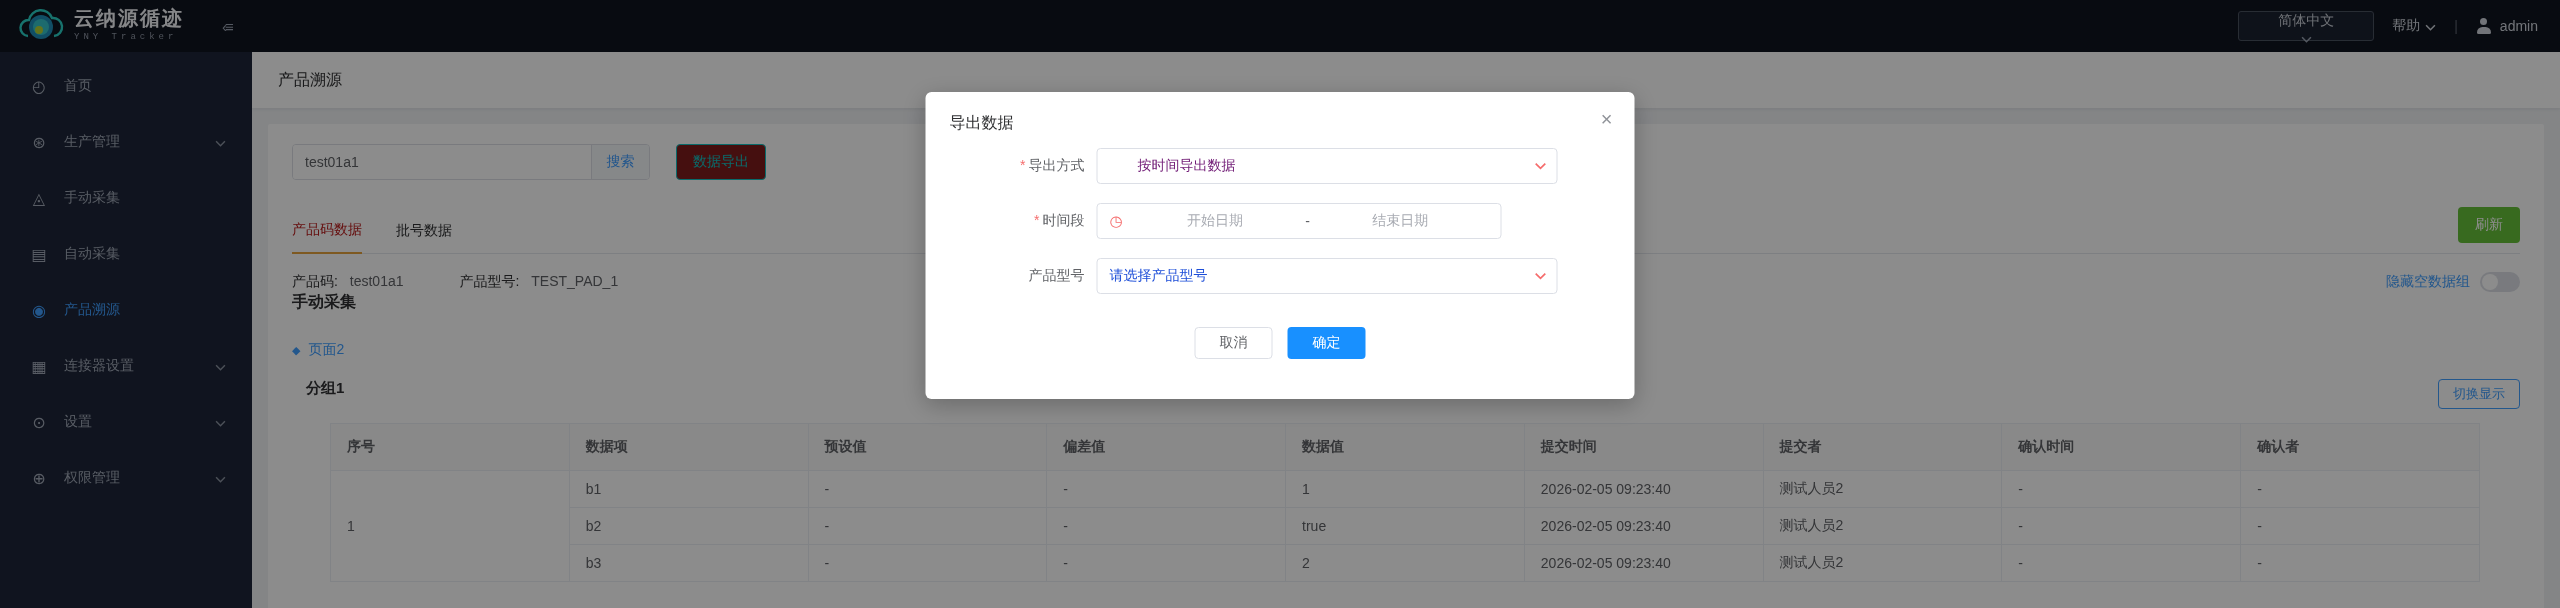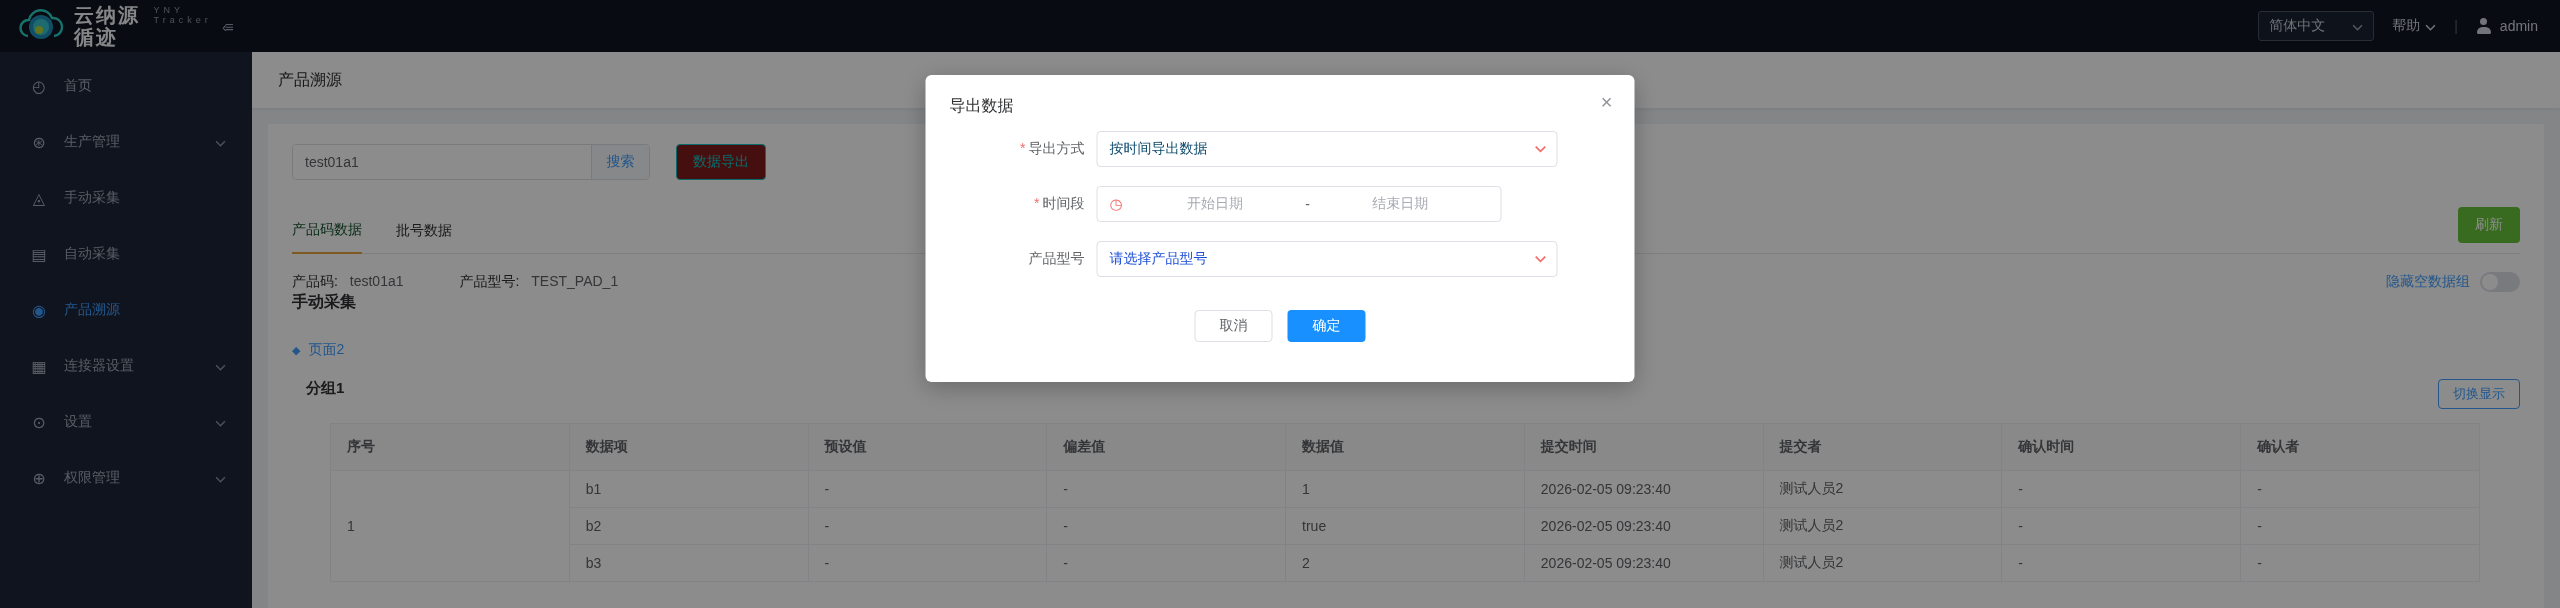--- a/index.html
+++ b/index.html
@@ -3,26 +3,26 @@
 <meta charset="utf-8">
 <style>
   * { box-sizing: border-box; margin: 0; padding: 0; }
   html,body { width:2560px; height:608px; overflow:hidden; }
   body { font-family:"Liberation Sans","DejaVu Sans",sans-serif; background:#f0f2f5; position:relative; font-size:14px; }
 
   
   .topbar { position:absolute; top:0; left:0; right:0; height:52px; background:#10151f; display:flex; align-items:center; z-index:5; }
   .logo-wrap { width:222px; display:flex; align-items:center; padding-left:18px; gap:10px; }
   .logo-icon { width:46px; height:40px; flex:none; }
-  .logo-texts { display:flex; flex-direction:row; line-height:1.1; }
+  .logo-texts { display:flex; flex-direction:column; line-height:1.1;font-family:Liberation Mono, monospace; }
   .logo-title { color:#f2f4f8; font-size:20px; font-weight:bold; letter-spacing:2px; }
   .logo-sub { color:#8e96a5; font-size:9px; letter-spacing:4px; margin-top:2px; }
   .collapse-icon { color:#9aa3b2; font-size:15px; cursor:pointer; width:30px; letter-spacing:-2px; }
   .topbar-right { margin-left:auto; display:flex; align-items:center; gap:18px; padding-right:22px; color:#cfd4dd; }
-  .lang-select { width:116px; height:30px; border:1px solid #4a5260; border-radius:3px; background:#1b2230; display:flex; align-items:center; justify-content:space-between; padding:0 10px; color:#c6cbd4; cursor:pointer; }
+  .lang-select { width:136px; height:30px; border:1px solid #4a5260; border-radius:3px; background:#1b2230; display:flex; align-items:center; justify-content:space-between; padding:0 10px; color:#c6cbd4; cursor:pointer;flex-direction:column; }
   .help-link { display:flex; align-items:center; gap:5px; cursor:pointer; }
   .top-divider { color:#5a6170; }
   .user-wrap { display:flex; align-items:flex-end; gap:8px; cursor:pointer; }
   .user-icon { width:16px; height:16px; position:relative; }
   .user-icon::before { content:""; position:absolute; left:4.5px; top:0; width:7px; height:7px; border-radius:50%; background:#cfd4dd; }
   .user-icon::after { content:""; position:absolute; left:1px; bottom:0; width:14px; height:7px; border-radius:7px 7px 2px 2px; background:#cfd4dd; }
   .chev { display:inline-block; }
 
   
   .sidebar { position:absolute; top:52px; left:0; bottom:0; width:252px; background:#1e2639; padding-top:14px; z-index:5; }
@@ -40,21 +40,21 @@
   .card { background:#ffffff; border-radius:2px; height:1000px; padding:20px 24px; }
 
   .search-row { display:flex; align-items:center; gap:26px; margin-bottom:28px; }
   .search-group { width:358px; height:36px; border:1px solid #dcdfe6; border-radius:4px; display:flex; overflow:hidden; background:#fff; }
   .search-group input { flex:1; border:none; outline:none; padding:0 12px; font-size:14px; color:#606266; font-family:inherit; }
   .search-btn { width:58px; background:#f5f7fa; border-left:1px solid #dcdfe6; color:#409eff; display:flex; align-items:center; justify-content:center; cursor:pointer; font-size:14px; }
   .export-btn { height:36px; padding:0 16px; border:1px solid #13c2c2; color:#13c2c2; background:#7f1d1d; border-radius:4px; font-size:14px; cursor:pointer; font-family:inherit; }
 
   .tabs-row { display:flex; align-items:flex-end; gap:34px; border-bottom:1px solid #e4e7ed; position:relative; margin-bottom:18px; height:46px; }
   .tab { font-size:14px; padding-bottom:13px; cursor:pointer; color:#303133; }
-  .tab.active { color:#14532d; border-bottom:2px solid #e6a23c; margin-bottom:-1px; }
+  .tab.active { color:#b91c1c; border-bottom:2px solid #e6a23c; margin-bottom:-1px; }
   .refresh-btn { position:absolute; right:0; bottom:10px; height:36px; width:62px; background:#67c23a; color:#fff; border:none; border-radius:4px; font-size:14px; cursor:pointer; font-family:inherit; }
 
   .info-row { display:flex; align-items:center; }
   .info-pair { margin-right:56px; font-size:14px; }
   .info-label { color:#303133; margin-right:8px; }
   .info-value { color:#606266; }
   .hide-empty { margin-left:auto; display:flex; align-items:center; gap:10px; }
   .hide-empty-label { color:#409eff; font-size:14px; }
   .switch { width:40px; height:20px; border-radius:10px; background:#dcdfe6; position:relative; cursor:pointer; }
   .switch .knob { position:absolute; left:2px; top:2px; width:16px; height:16px; border-radius:50%; background:#fff; }
@@ -68,29 +68,29 @@
   .toggle-display-btn { margin-left:auto; height:30px; padding:0 14px; background:#fff; border:1px solid #409eff; color:#409eff; border-radius:4px; font-size:13px; cursor:pointer; font-family:inherit; }
 
   .data-table { margin-left:38px; width:calc(100% - 78px); border-collapse:collapse; table-layout:fixed; }
   .data-table th, .data-table td { border:1px solid #ebeef5; text-align:left; padding:0 16px; font-size:14px; }
   .data-table th { height:47px; background:#fafafa; color:#606266; font-weight:bold; }
   .data-table td { height:37px; color:#606266; font-weight:normal; }
   .serial-cell { vertical-align:middle; }
 
   
   .overlay { position:fixed; inset:0; background:rgba(0,0,0,0.45); z-index:50; }
-  .modal { position:fixed; left:50%; transform:translateX(-50%); top:75px; width:709px; height:307px; background:#fff; border-radius:6px; box-shadow:0 6px 24px rgba(0,0,0,.25); z-index:60; }
+  .modal { position:fixed; left:50%; transform:translateX(-50%); top:92px; width:709px; height:307px; background:#fff; border-radius:6px; box-shadow:0 6px 24px rgba(0,0,0,.25); z-index:60; }
   .modal-header { padding:21px 24px 14px 24px; position:relative; }
   .modal-title { font-size:16px; color:#303133; }
   .modal-close { position:absolute; right:22px; top:16px; font-size:20px; color:#909399; cursor:pointer; }
   .form-row { display:flex; align-items:center; margin-bottom:19px; height:36px; }
   .form-label { width:171px; text-align:right; padding-right:12px; font-size:14px; color:#606266; flex:none; }
   .required-star { color:#f56c6c; margin-right:3px; }
   .sel { height:36px; border:1px solid #dcdfe6; border-radius:4px; display:flex; align-items:center; padding:0 30px 0 12px; position:relative; cursor:pointer; background:#fff; }
-  .sel-value { font-size:14px; color:#0c4a6e; }
+  .sel-value { font-size:14px; color:#701a75;margin-left:28px; }
   .sel-placeholder { font-size:14px; color:#1d4ed8; }
   .sel .sel-chev { position:absolute; right:10px; color:#f56c6c; display:flex; }
   .sel-wide { width:461px; }
   .date-range { width:405px; height:36px; border:1px solid #dcdfe6; border-radius:4px; display:flex; align-items:center; padding:0 14px 0 12px; background:#fff; cursor:text; }
   .clock-icon { color:#f56c6c; font-size:15px; margin-right:6px; }
   .date-ph { flex:1; text-align:center; color:#a8abb2; font-size:14px; }
   .range-sep { color:#606266; padding:0 4px; }
   .modal-footer { display:flex; justify-content:center; gap:15px; padding-top:14px; }
   .btn-cancel { width:78px; height:32px; background:#fff; border:1px solid #dcdfe6; border-radius:4px; color:#606266; font-size:14px; cursor:pointer; font-family:inherit; }
   .btn-confirm { width:78px; height:32px; background:#1890ff; border:none; border-radius:4px; color:#fff; font-size:14px; cursor:pointer; font-family:inherit; }

